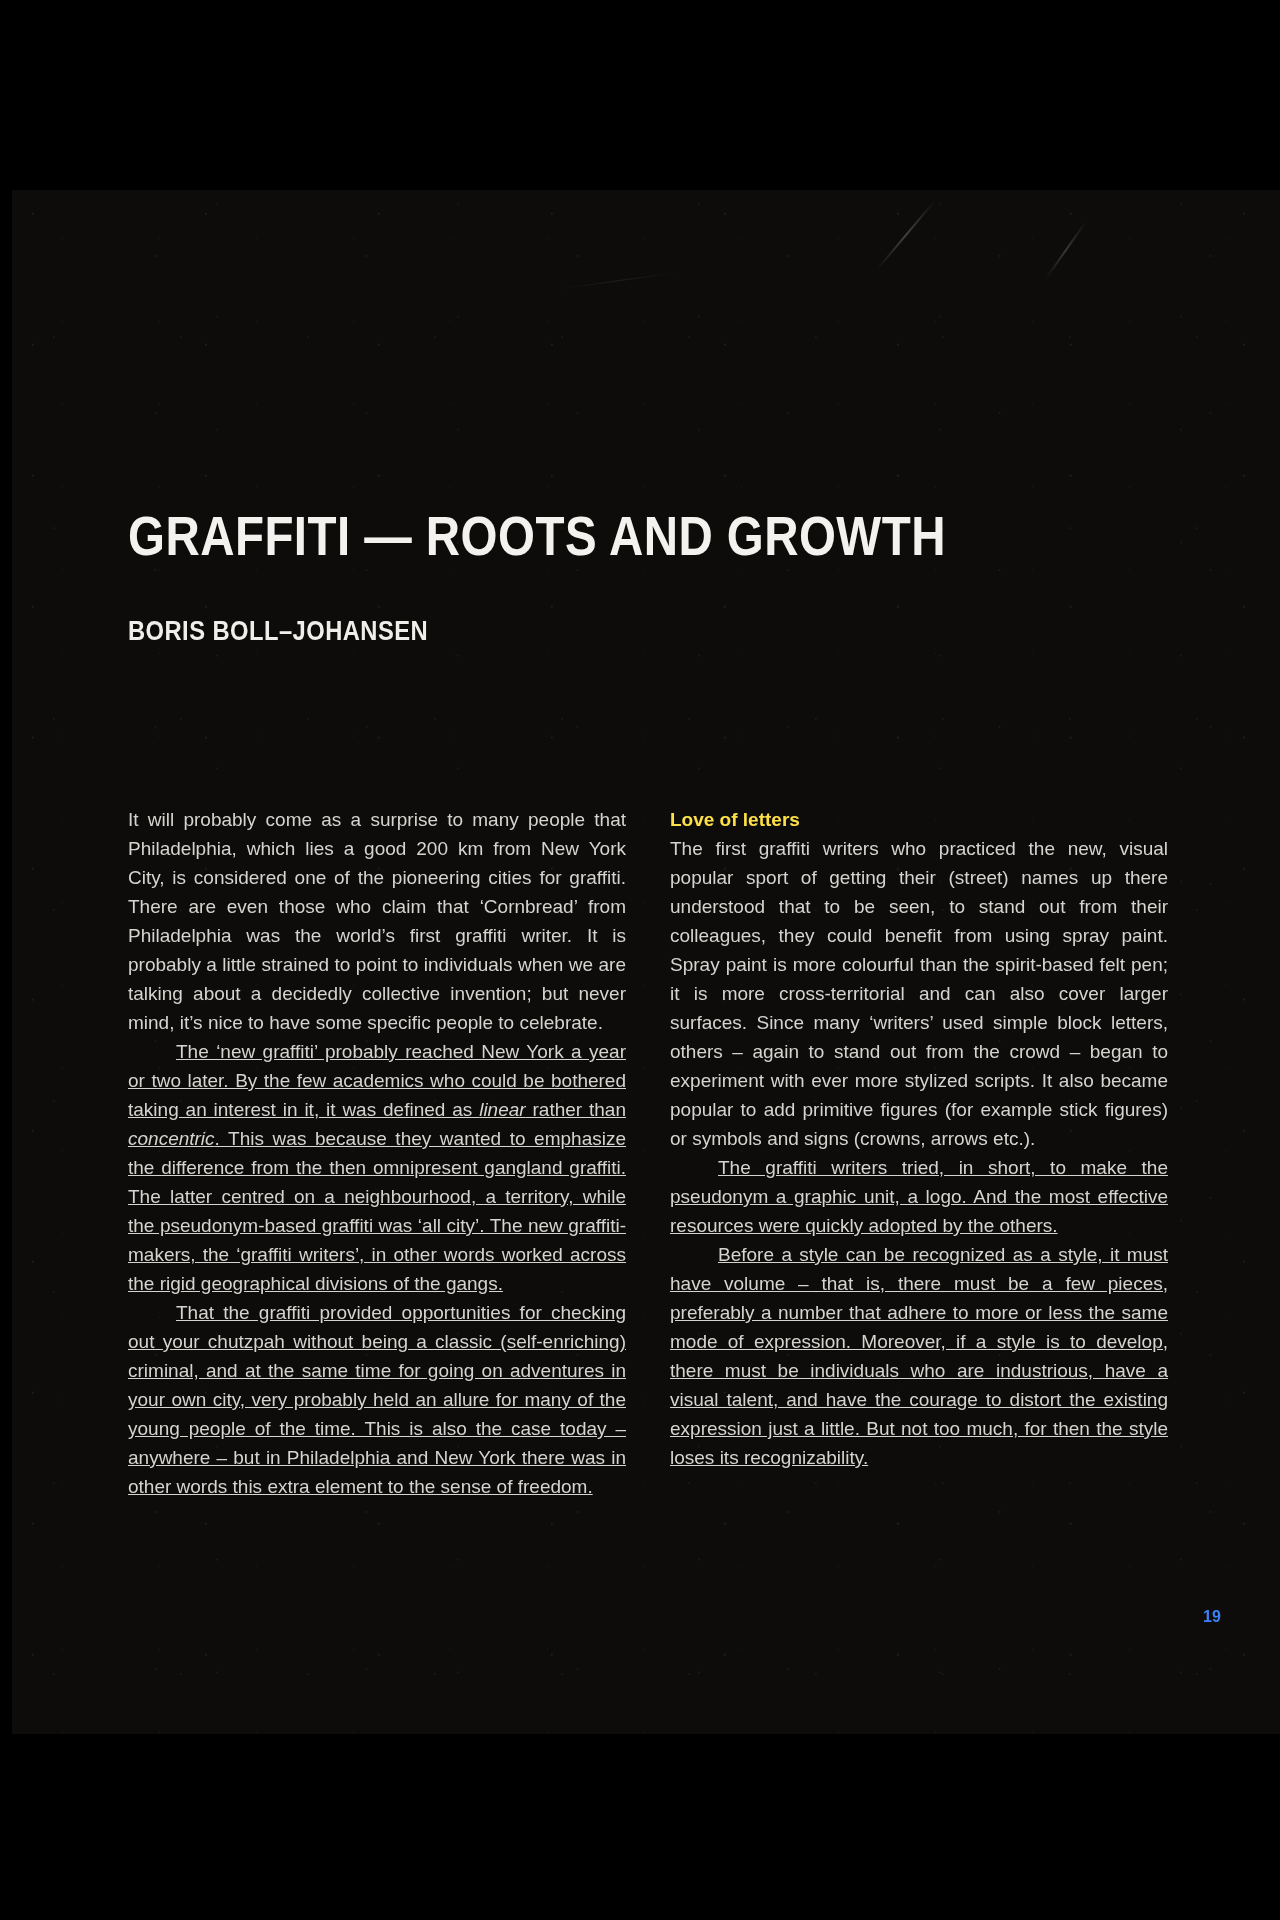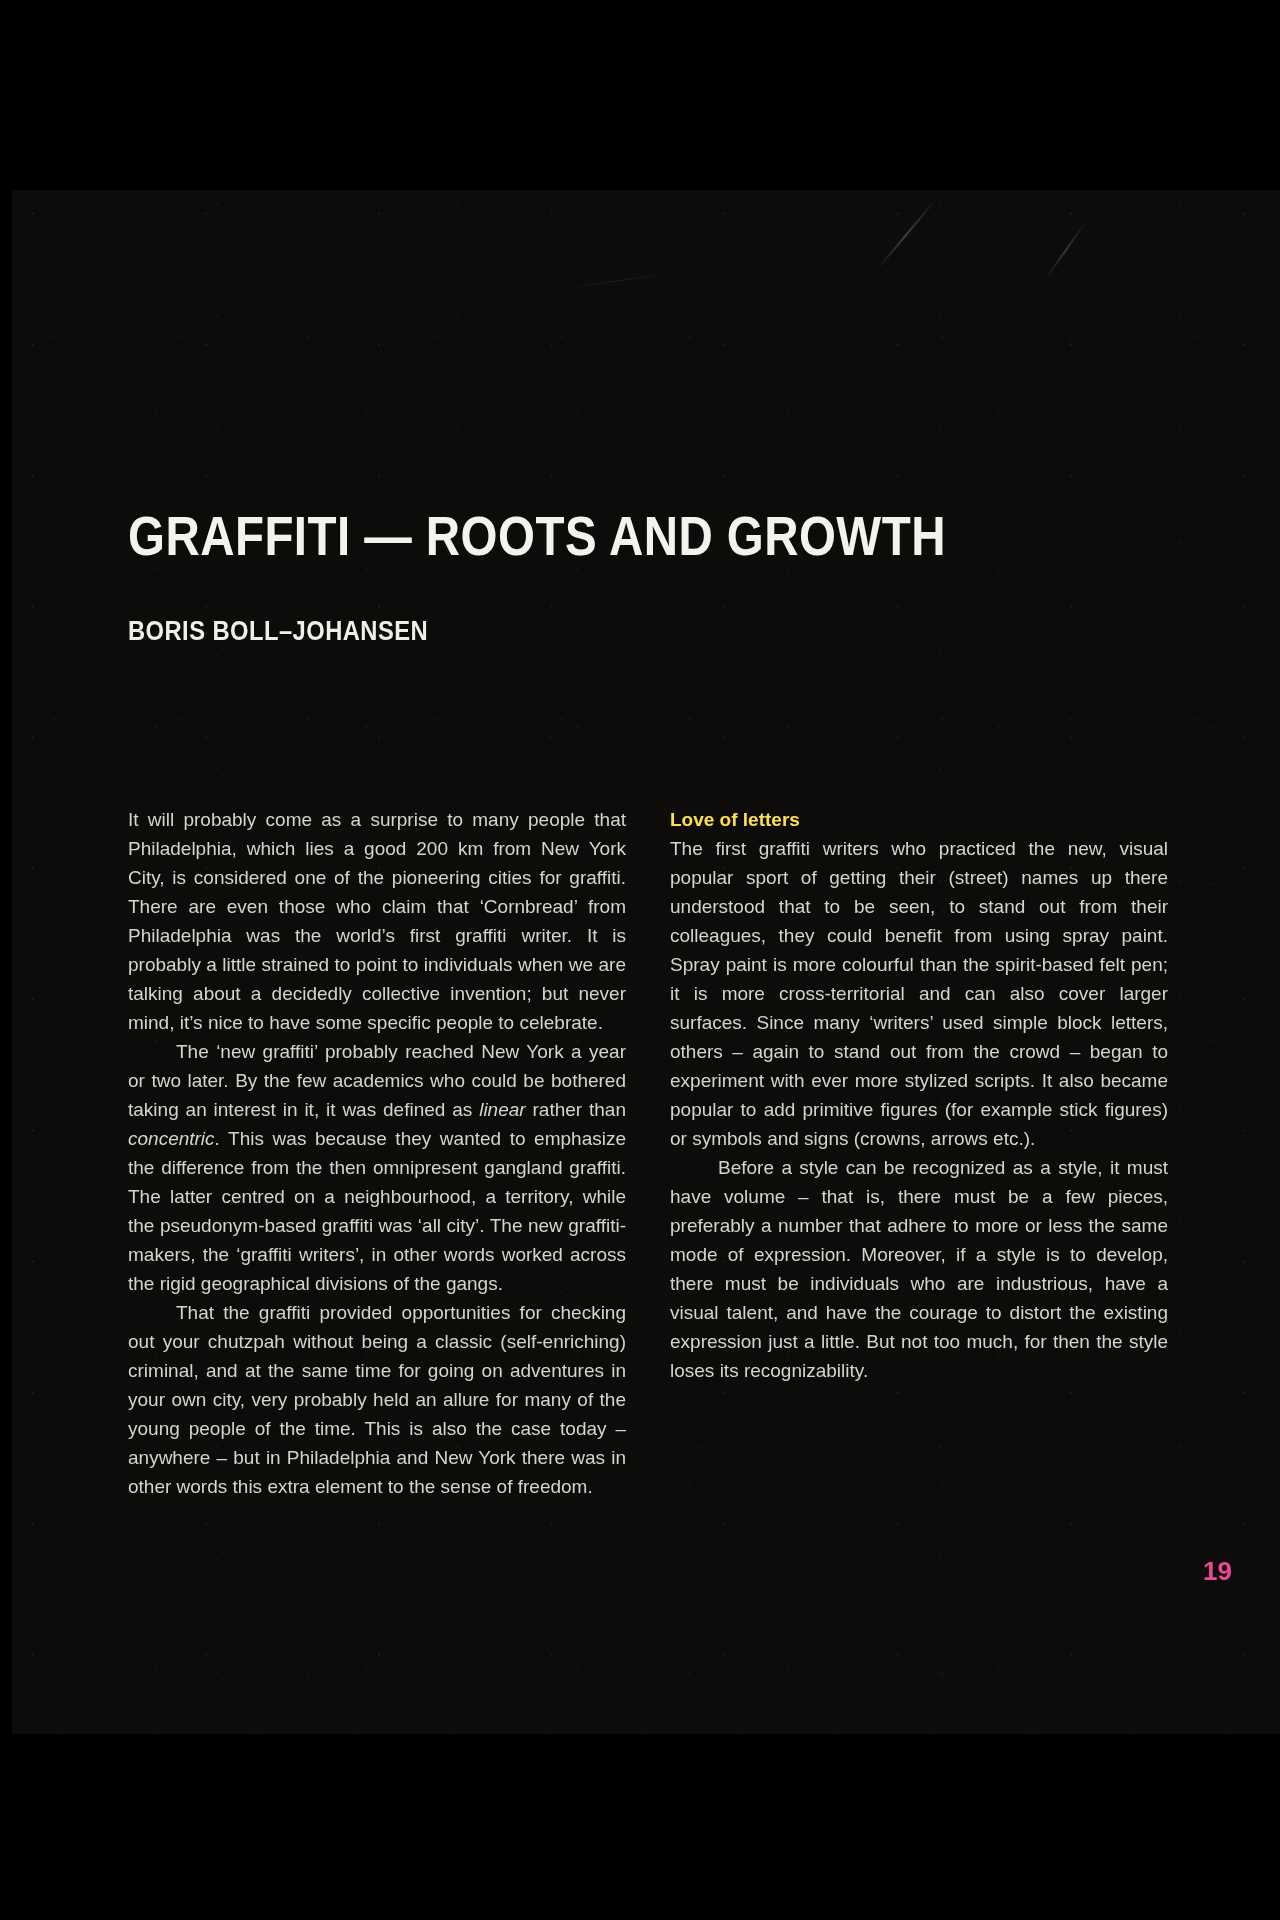--- a/index.html
+++ b/index.html
@@ -101,37 +101,37 @@
   }
   .col {
     width: 501px;
     color: #d6d4d0;
     font-family: "Liberation Sans", sans-serif;
     font-size: 19px;
     line-height: 29px;
     text-align: justify;
   }
   .col p { margin: 0; }
-  .indent { text-indent: 48px; }
+  .indent { text-indent: 48px; text-decoration: underline; }
   .gap-before { margin-top: 29px; }
   .col-heading {
     font-weight: bold;
     color: #fde047;
     text-align: left;
   }
   .it { font-style: italic; }
 
   .page-number {
     position: absolute;
     left: 1203px;
-    top: 1556px;
-    color: #ec4899;
+    top: 1608px;
+    color: #3b82f6;
     font-family: "Liberation Sans", sans-serif;
     font-weight: bold;
-    font-size: 26px;
+    font-size: 16px;
   }
 </style>
 </head>
 <body>
 
 <div class="stage">
 
   <div class="page">
     <div class="noise"></div>
   </div>
@@ -148,20 +148,21 @@
 
     <div class="col">
       <p>It will probably come as a surprise to many people that Philadelphia, which lies a good 200 km from New York City, is considered one of the pioneering cities for graffiti. There are even those who claim that ‘Cornbread’ from Philadelphia was the world’s first graffiti writer. It is probably a little strained to point to individuals when we are talking about a decidedly collective invention; but never mind, it’s nice to have some specific people to celebrate.</p>
       <p class="indent"><span>The ‘new graffiti’ probably reached New York a year or two later. By the few academics who could be bothered taking an interest in it, it was defined as </span><span class="it">linear</span><span> rather than </span><span class="it">concentric</span><span>. This was because they wanted to emphasize the difference from the then omnipresent gangland graffiti. The latter centred on a neighbourhood, a territory, while the pseudonym-based graffiti was ‘all city’. The new graffiti-makers, the ‘graffiti writers’, in other words worked across the rigid geographical divisions of the gangs.</span></p>
       <p class="indent">That the graffiti provided opportunities for checking out your chutzpah without being a classic (self-enriching) criminal, and at the same time for going on adventures in your own city, very probably held an allure for many of the young people of the time. This is also the case today – anywhere – but in Philadelphia and New York there was in other words this extra element to the sense of freedom.</p>
     </div>
 
     <div class="col">
       <p class="col-heading">Love of letters</p>
       <p>The first graffiti writers who practiced the new, visual popular sport of getting their (street) names up there understood that to be seen, to stand out from their colleagues, they could benefit from using spray paint. Spray paint is more colourful than the spirit-based felt pen; it is more cross-territorial and can also cover larger surfaces. Since many ‘writers’ used simple block letters, others – again to stand out from the crowd – began to experiment with ever more stylized scripts. It also became popular to add primitive figures (for example stick figures) or symbols and signs (crowns, arrows etc.).</p>
+      <p class="indent">The graffiti writers tried, in short, to make the pseudonym a graphic unit, a logo. And the most effective resources were quickly adopted by the others.</p>
       <p class="indent">Before a style can be recognized as a style, it must have volume – that is, there must be a few pieces, preferably a number that adhere to more or less the same mode of expression. Moreover, if a style is to develop, there must be individuals who are industrious, have a visual talent, and have the courage to distort the existing expression just a little. But not too much, for then the style loses its recognizability.</p>
     </div>
 
   </div>
 
   <div class="page-number">19</div>
 
 </div>
 
 </body></html>

